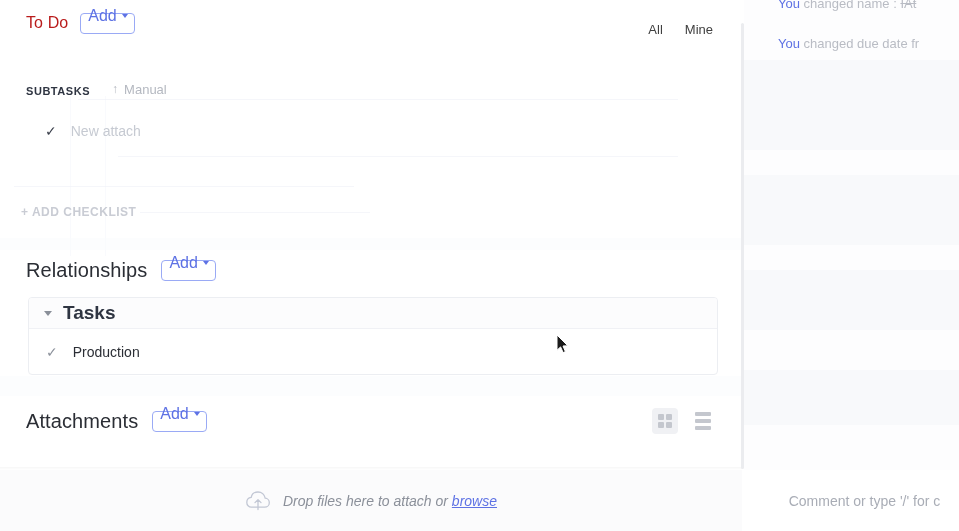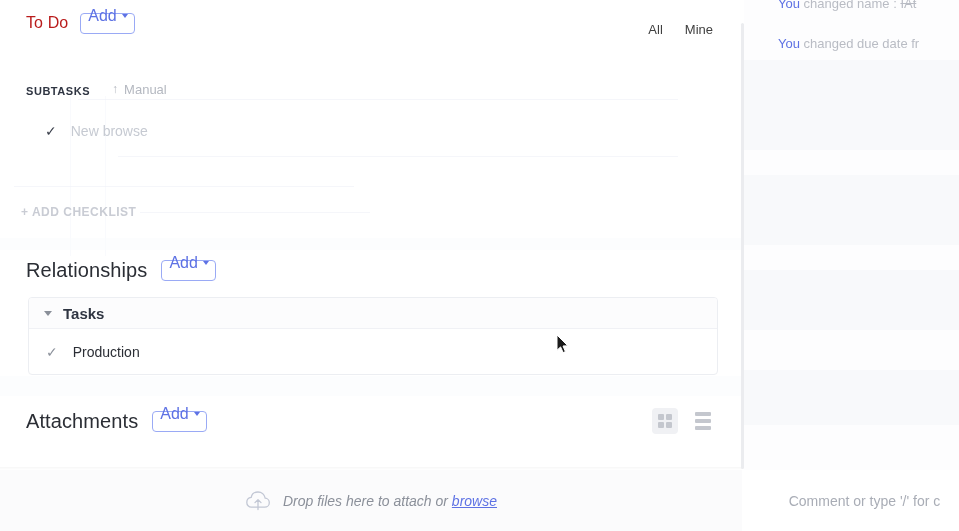--- a/index.html
+++ b/index.html
@@ -195,21 +195,21 @@
     background: #fcfcfd;
     cursor: pointer;
   }
   .disclosure {
     width: 0; height: 0;
     border-left: 4.5px solid transparent;
     border-right: 4.5px solid transparent;
     border-top: 5px solid #8a8f99;
   }
   .rel-group-label {
-    font-size: 15px;
+    font-size: 19px;
     font-weight: bold;
     color: #2f3542;
   }
   .rel-item-row {
     display: flex;
     align-items: center;
     gap: 15px;
     height: 45px;
     padding: 0 0 0 17px;
     cursor: pointer;
@@ -399,21 +399,21 @@
     <div class="subtasks-bar">
       <span class="subtasks-label">SUBTASKS</span>
       <span class="sort-control">
         <span class="sort-arrow">↑</span>
         <span>Manual</span>
       </span>
     </div>
 
     <div class="new-subtask-row">
       <span class="check-glyph">✓</span>
-      <span class="new-subtask-text">New browse</span>
+      <span class="new-subtask-text">New attach</span>
     </div>
 
     <div class="add-checklist">+ ADD CHECKLIST</div>
 
     <div class="rel-header">
       <span class="section-title">Relationships</span>
       <button class="add-btn">
         <span>Add</span>
         <span class="caret"></span>
       </button>

